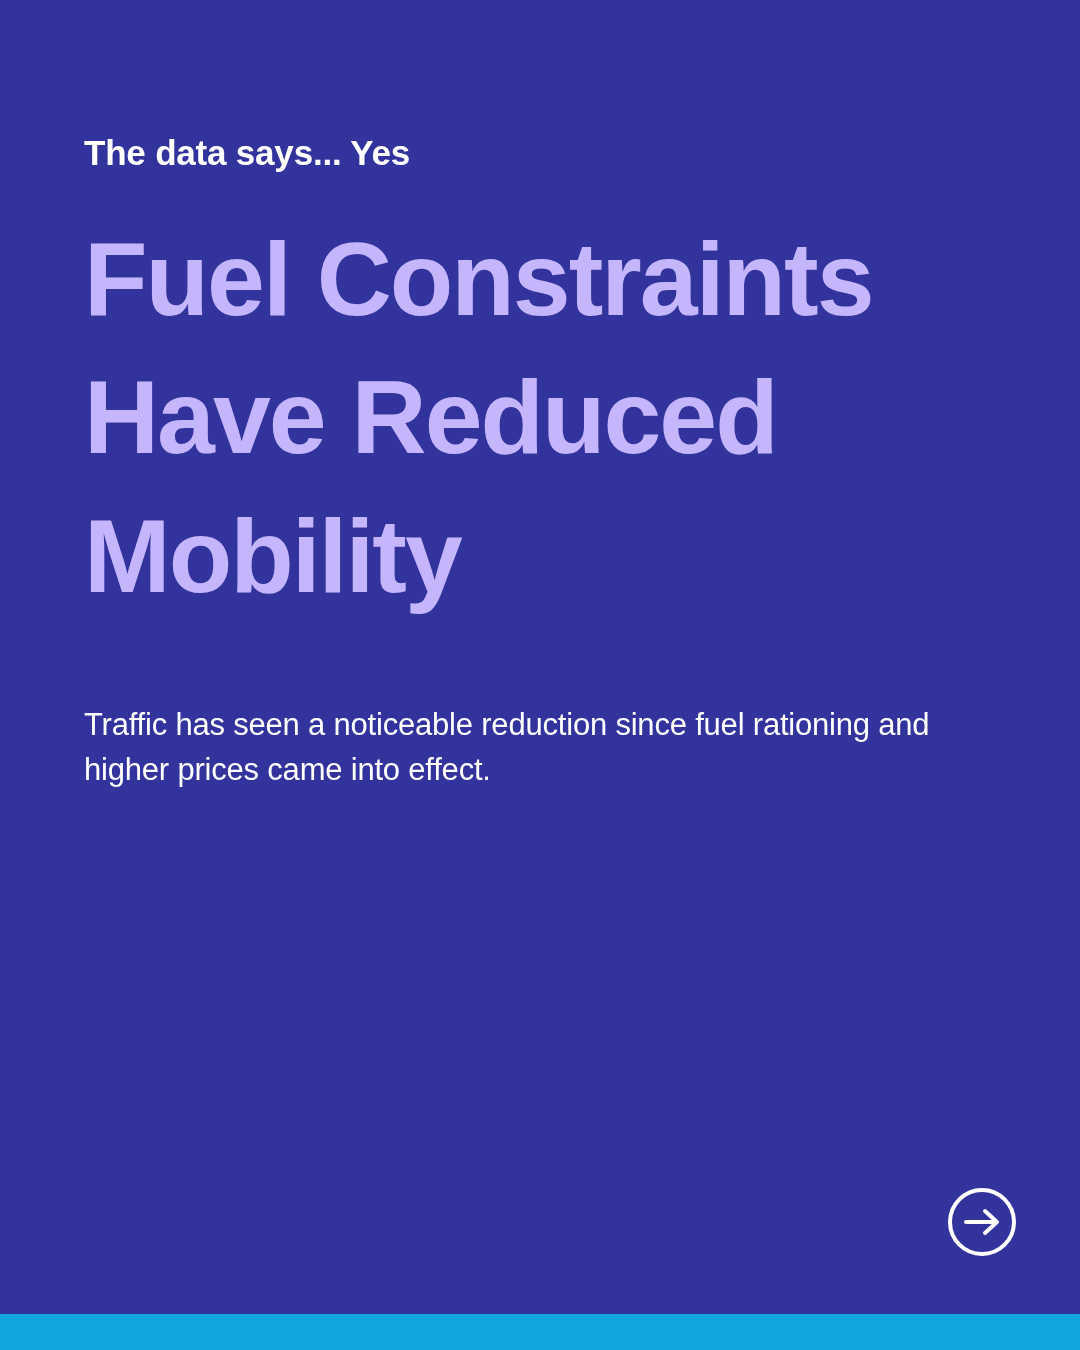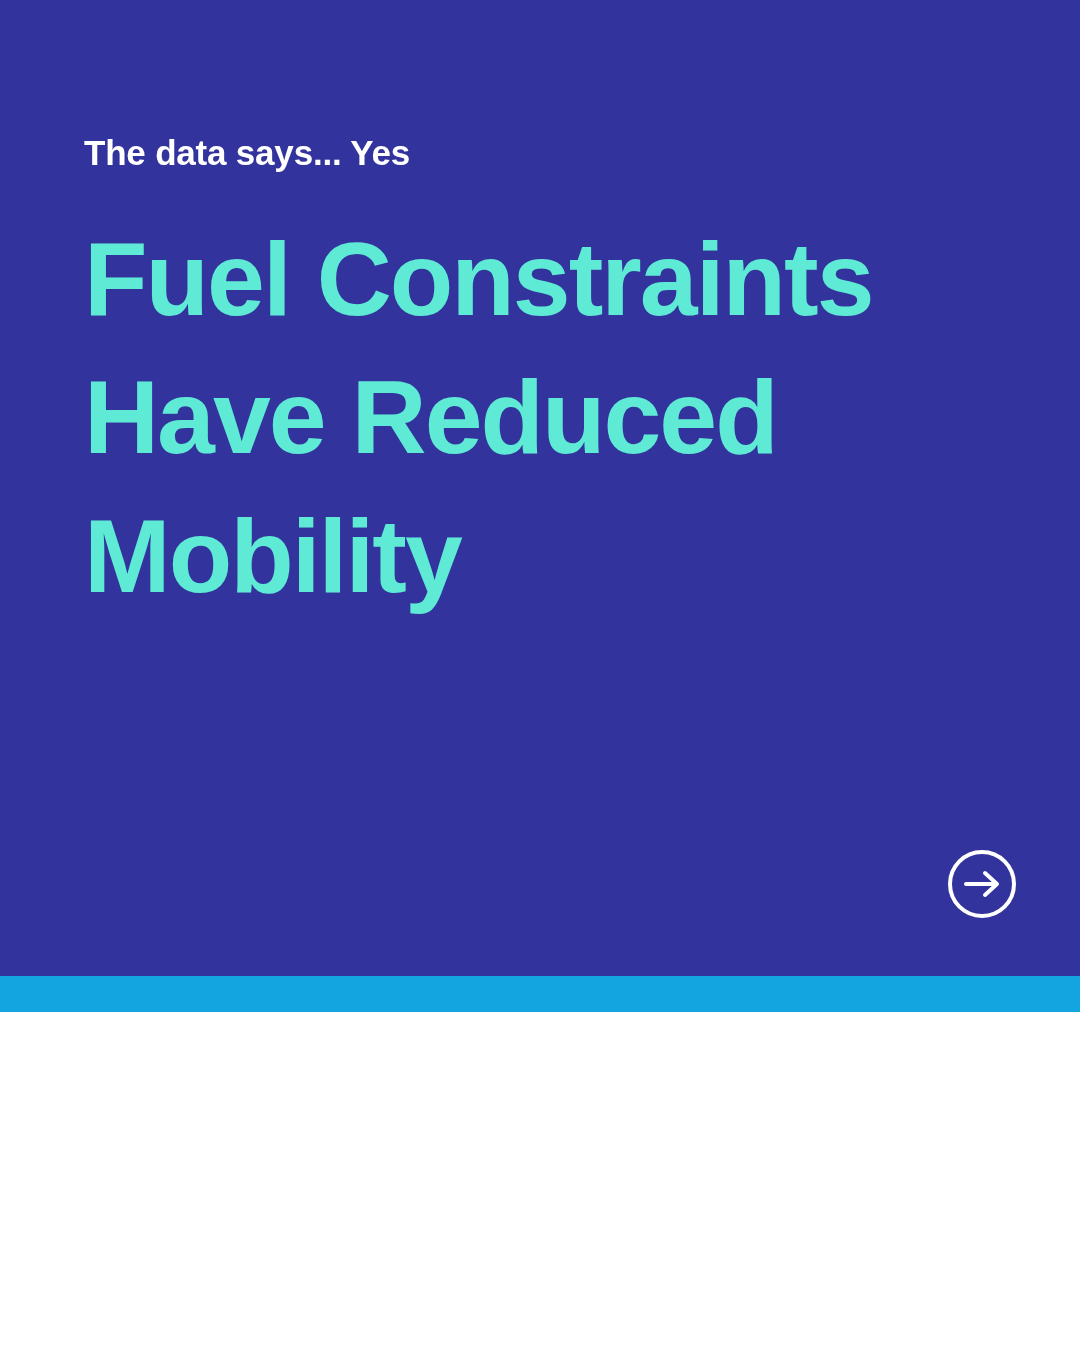--- a/index.html
+++ b/index.html
@@ -9,42 +9,42 @@
   body {
     width: 1080px;
     height: 1350px;
     overflow: hidden;
     font-family: "Liberation Sans", sans-serif;
     background: #ffffff;
   }
   .slide {
     position: relative;
     width: 1080px;
-    height: 1012px;
+    height: 1350px;
     background: #32339c;
     box-sizing: border-box;
     display: flex;
     flex-direction: column;
   }
   .content {
     padding: 132px 70px 0 84px;
     flex: 1 1 auto;
     display: flex;
     flex-direction: column;
   }
   .eyebrow {
     color: #ffffff;
     font-size: 35px;
     font-weight: 700;
     letter-spacing: -0.2px;
     line-height: 1.2;
     margin: 0 0 36px 0;
   }
   .headline {
-    color: #5eead4;
+    color: #c4b5fd;
     font-size: 104px;
     font-weight: 700;
     line-height: 1.33;
     letter-spacing: -2px;
     margin: 0;
     max-width: 880px;
   }
   .body-block {
     margin-top: 78px;
     max-width: 950px;
@@ -87,20 +87,21 @@
 
 <div class="slide">
 
   <div class="content">
 
     <p class="eyebrow">The data says... Yes</p>
 
     <h1 class="headline">Fuel Constraints Have Reduced Mobility</h1>
 
     <div class="body-block">
+      <p class="body-para">Traffic has seen a noticeable reduction since fuel rationing and higher prices came into effect.</p>
     </div>
 
   </div>
 
   <div class="arrow-wrap">
     <span>
       <svg width="72" height="72" viewBox="0 0 72 72" fill="none" xmlns="http://www.w3.org/2000/svg">
         <circle cx="36" cy="36" r="32" stroke="#ffffff" stroke-width="4"></circle>
         <path d="M20 36 H50" stroke="#ffffff" stroke-width="4" stroke-linecap="round"></path>
         <path d="M39 25 L51 36 L39 47" stroke="#ffffff" stroke-width="4" stroke-linecap="round" stroke-linejoin="round" fill="none"></path>

